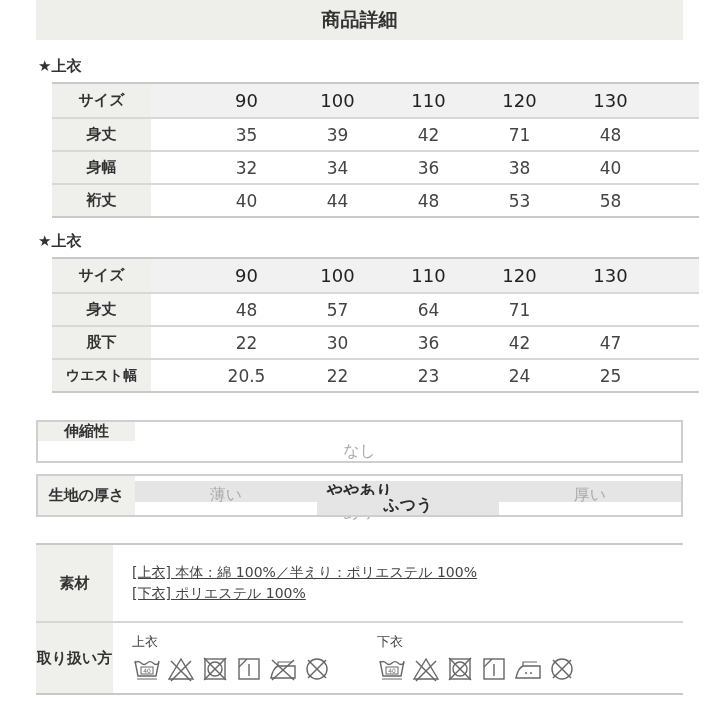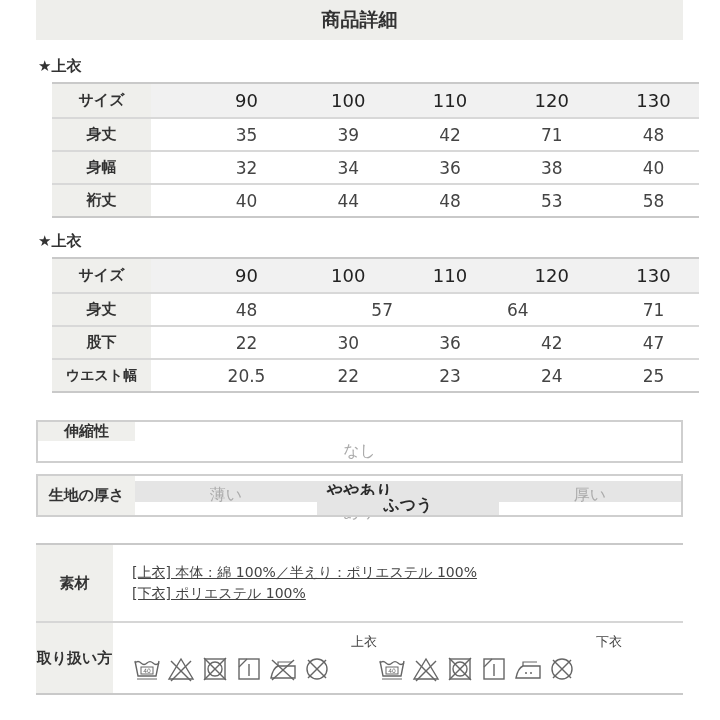--- a/index.html
+++ b/index.html
@@ -20,21 +20,21 @@
     position: absolute; left: 52px; width: 647px;
     border-top: 2px solid #c9c9c9; border-bottom: 2px solid #c9c9c9;
   }
   .size-row { display: flex; height: 33px; border-top: 2px solid #d8d8d8; }
   .size-row:first-child { border-top: none; }
   .size-row.head { background: #f1f1f1; }
   .row-label {
     width: 99px; background: #efefec; display: flex; align-items: center; justify-content: center;
     font-size: 15px; font-weight: bold; color: #333; flex-shrink: 0;
   }
-  .cells { display: flex; flex: 1; padding-left: 50px; justify-content: space-between; }
+  .cells { display: flex; flex: 1; padding-left: 50px; }
   .cell {
     width: 91px; display: flex; align-items: center; justify-content: center;
     font-size: 17px; color: #444;
   }
   .size-row.head .cell { font-size: 18px; color: #222; }
 
   .scale-row {
     position: absolute; left: 36px; width: 647px; height: 43px;
     border: 2px solid #cfcfcf; display: flex;
   }
@@ -49,21 +49,21 @@
     position: absolute; left: 36px; top: 543px; width: 647px; height: 152px;
     border-top: 2px solid #c9c9c9; border-bottom: 2px solid #c9c9c9;
   }
   .mat-row { display: flex; }
   .mat-row.r1 { height: 78px; border-bottom: 2px solid #d6d6d6; }
   .mat-row.r2 { height: 70px; }
   .mat-row .row-label { width: 77px; }
   .mat-content { padding-left: 19px; display: flex; flex-direction: column; justify-content: center; font-size: 14px; color: #444; line-height: 21px; text-decoration: underline; }
   .care-content { padding-left: 19px; padding-top: 10px; display: flex; gap: 0; }
   .care-group { width: 245px; }
-  .care-group-label { font-size: 13px; color: #444; height: 20px; text-align: right; }
+  .care-group-label { font-size: 13px; color: #444; height: 20px; }
   .care-icons { display: flex; gap: 4px; margin-top: 3px; }
   .care-icon { width: 30px; height: 26px; display: inline-block; }
   .care-icon svg { width: 30px; height: 26px; }
 </style>
 </head>
 <body>
 
 <div class="page-header">商品詳細</div>
 
 <div class="section-label" style="top:57px;">★上衣</div>

